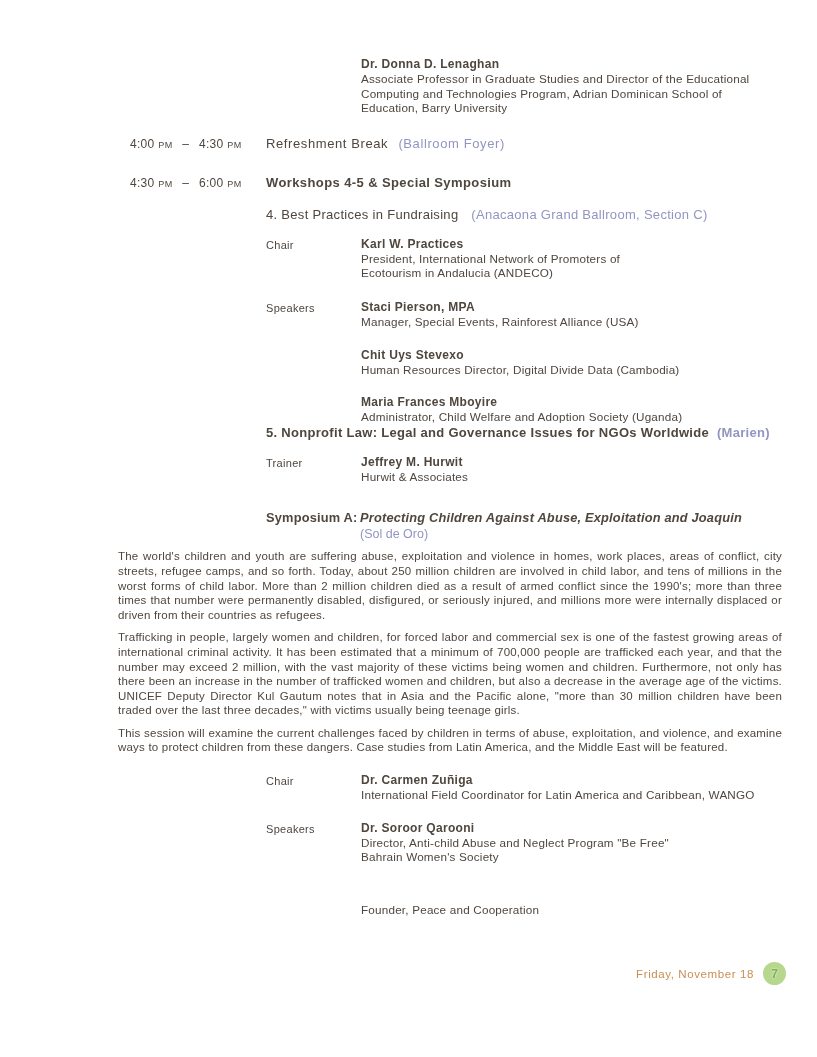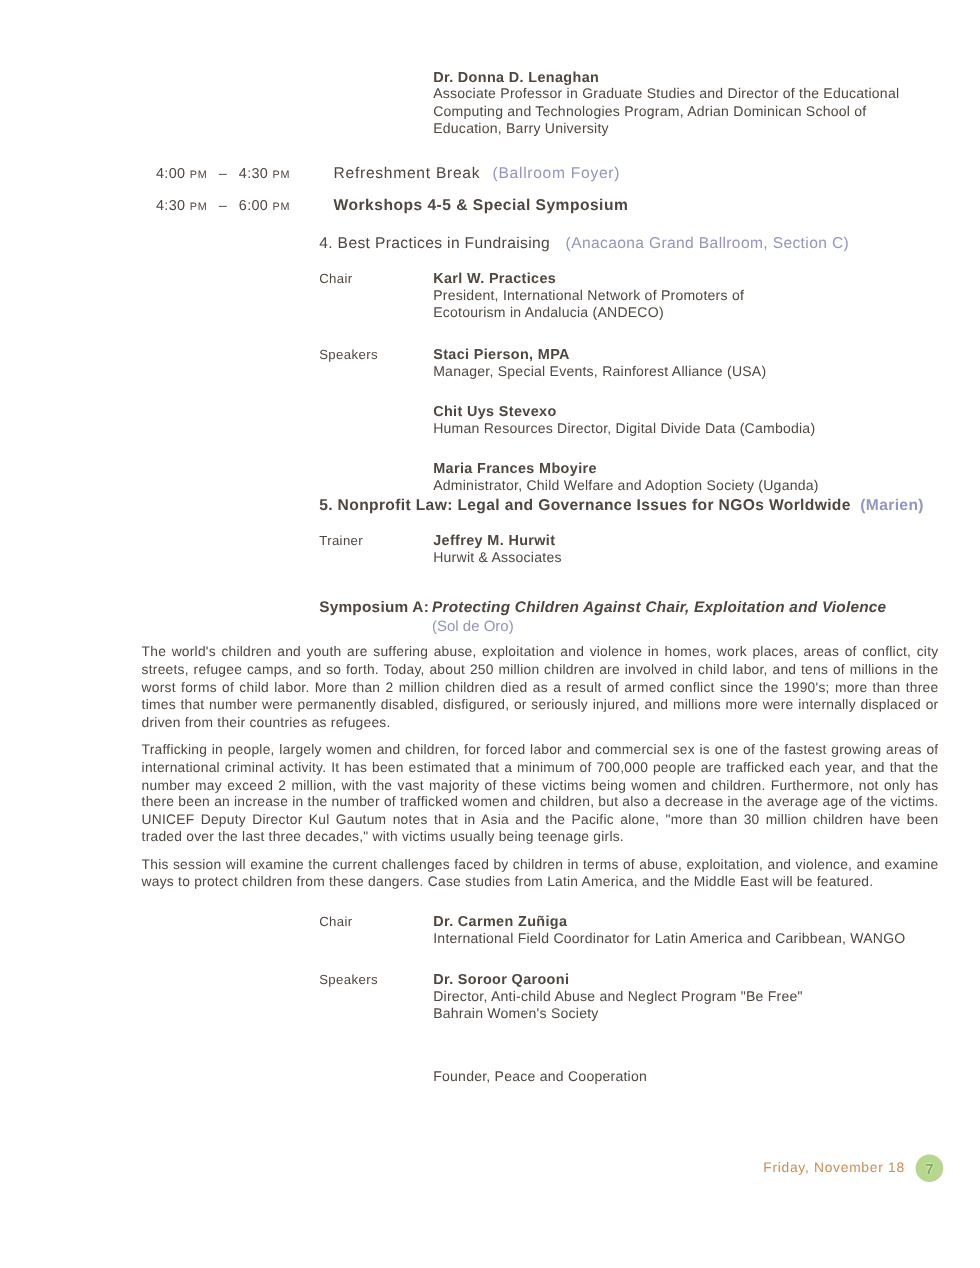--- a/index.html
+++ b/index.html
@@ -14,23 +14,23 @@
   }
   
   .name { font-weight:bold; font-size:12px; letter-spacing:.3px; line-height:15px; }
   .desc { font-size:11.7px; letter-spacing:.2px; line-height:14.6px; white-space:pre-line; }
   .loc  { color:#9295c2; }
 
   
   .top-speaker { padding-top:57px; margin-left:361px; width:450px; }
 
   
-  .sched-row { display:flex; margin-left:130px; align-items:baseline;gap:12px; }
+  .sched-row { display:flex; margin-left:130px; align-items:baseline; }
   .row-break { margin-top:20px; }
-  .row-workshops { margin-top:12px;align-items:flex-end; }
+  .row-workshops { margin-top:24px;align-items:flex-end; }
   .time-cell { width:136px; flex-shrink:0; font-size:12px; letter-spacing:.3px; }
   .mer { font-size:9px; letter-spacing:.5px; }
   .dash { margin:0 6px; }
   .event { font-size:13px; letter-spacing:.6px; }
   .event .loc { margin-left:6px;margin-top:24px; }
   .event-bold { font-weight:bold; letter-spacing:.4px; }
 
   
   .ws-heading { margin-left:266px; font-size:13px; font-weight:normal; letter-spacing:.3px; white-space:nowrap; }
   .ws4-head { margin-top:17px; }
@@ -151,21 +151,21 @@
     <div class="role-label">Trainer</div>
     <div class="person">
       <div class="name">Jeffrey M. Hurwit</div>
       <div class="desc">Hurwit &amp; Associates</div>
     </div>
   </div>
 
   <div class="symp-head">
     <div class="symp-label">Symposium A:</div>
     <div>
-      <div class="symp-title">Protecting Children Against Chair, Exploitation and Violence</div>
+      <div class="symp-title">Protecting Children Against Abuse, Exploitation and Joaquin</div>
       <div class="symp-loc loc">(Sol de Oro)</div>
     </div>
   </div>
 
   <p class="para para-first">The world's children and youth are suffering abuse, exploitation and violence in homes, work places, areas of conflict, city streets, refugee camps, and so forth. Today, about 250 million children are involved in child labor, and tens of millions in the worst forms of child labor. More than 2 million children died as a result of armed conflict since the 1990's; more than three times that number were permanently disabled, disfigured, or seriously injured, and millions more were internally displaced or driven from their countries as refugees.</p>
   <p class="para">Trafficking in people, largely women and children, for forced labor and commercial sex is one of the fastest growing areas of international criminal activity. It has been estimated that a minimum of 700,000 people are trafficked each year, and that the number may exceed 2 million, with the vast majority of these victims being women and children. Furthermore, not only has there been an increase in the number of trafficked women and children, but also a decrease in the average age of the victims. UNICEF Deputy Director Kul Gautum notes that in Asia and the Pacific alone, "more than 30 million children have been traded over the last three decades," with victims usually being teenage girls.</p>
   <p class="para">This session will examine the current challenges faced by children in terms of abuse, exploitation, and violence, and examine ways to protect children from these dangers. Case studies from Latin America, and the Middle East will be featured.</p>
 
   <div class="role-row gap-18">
     <div class="role-label">Chair</div>

